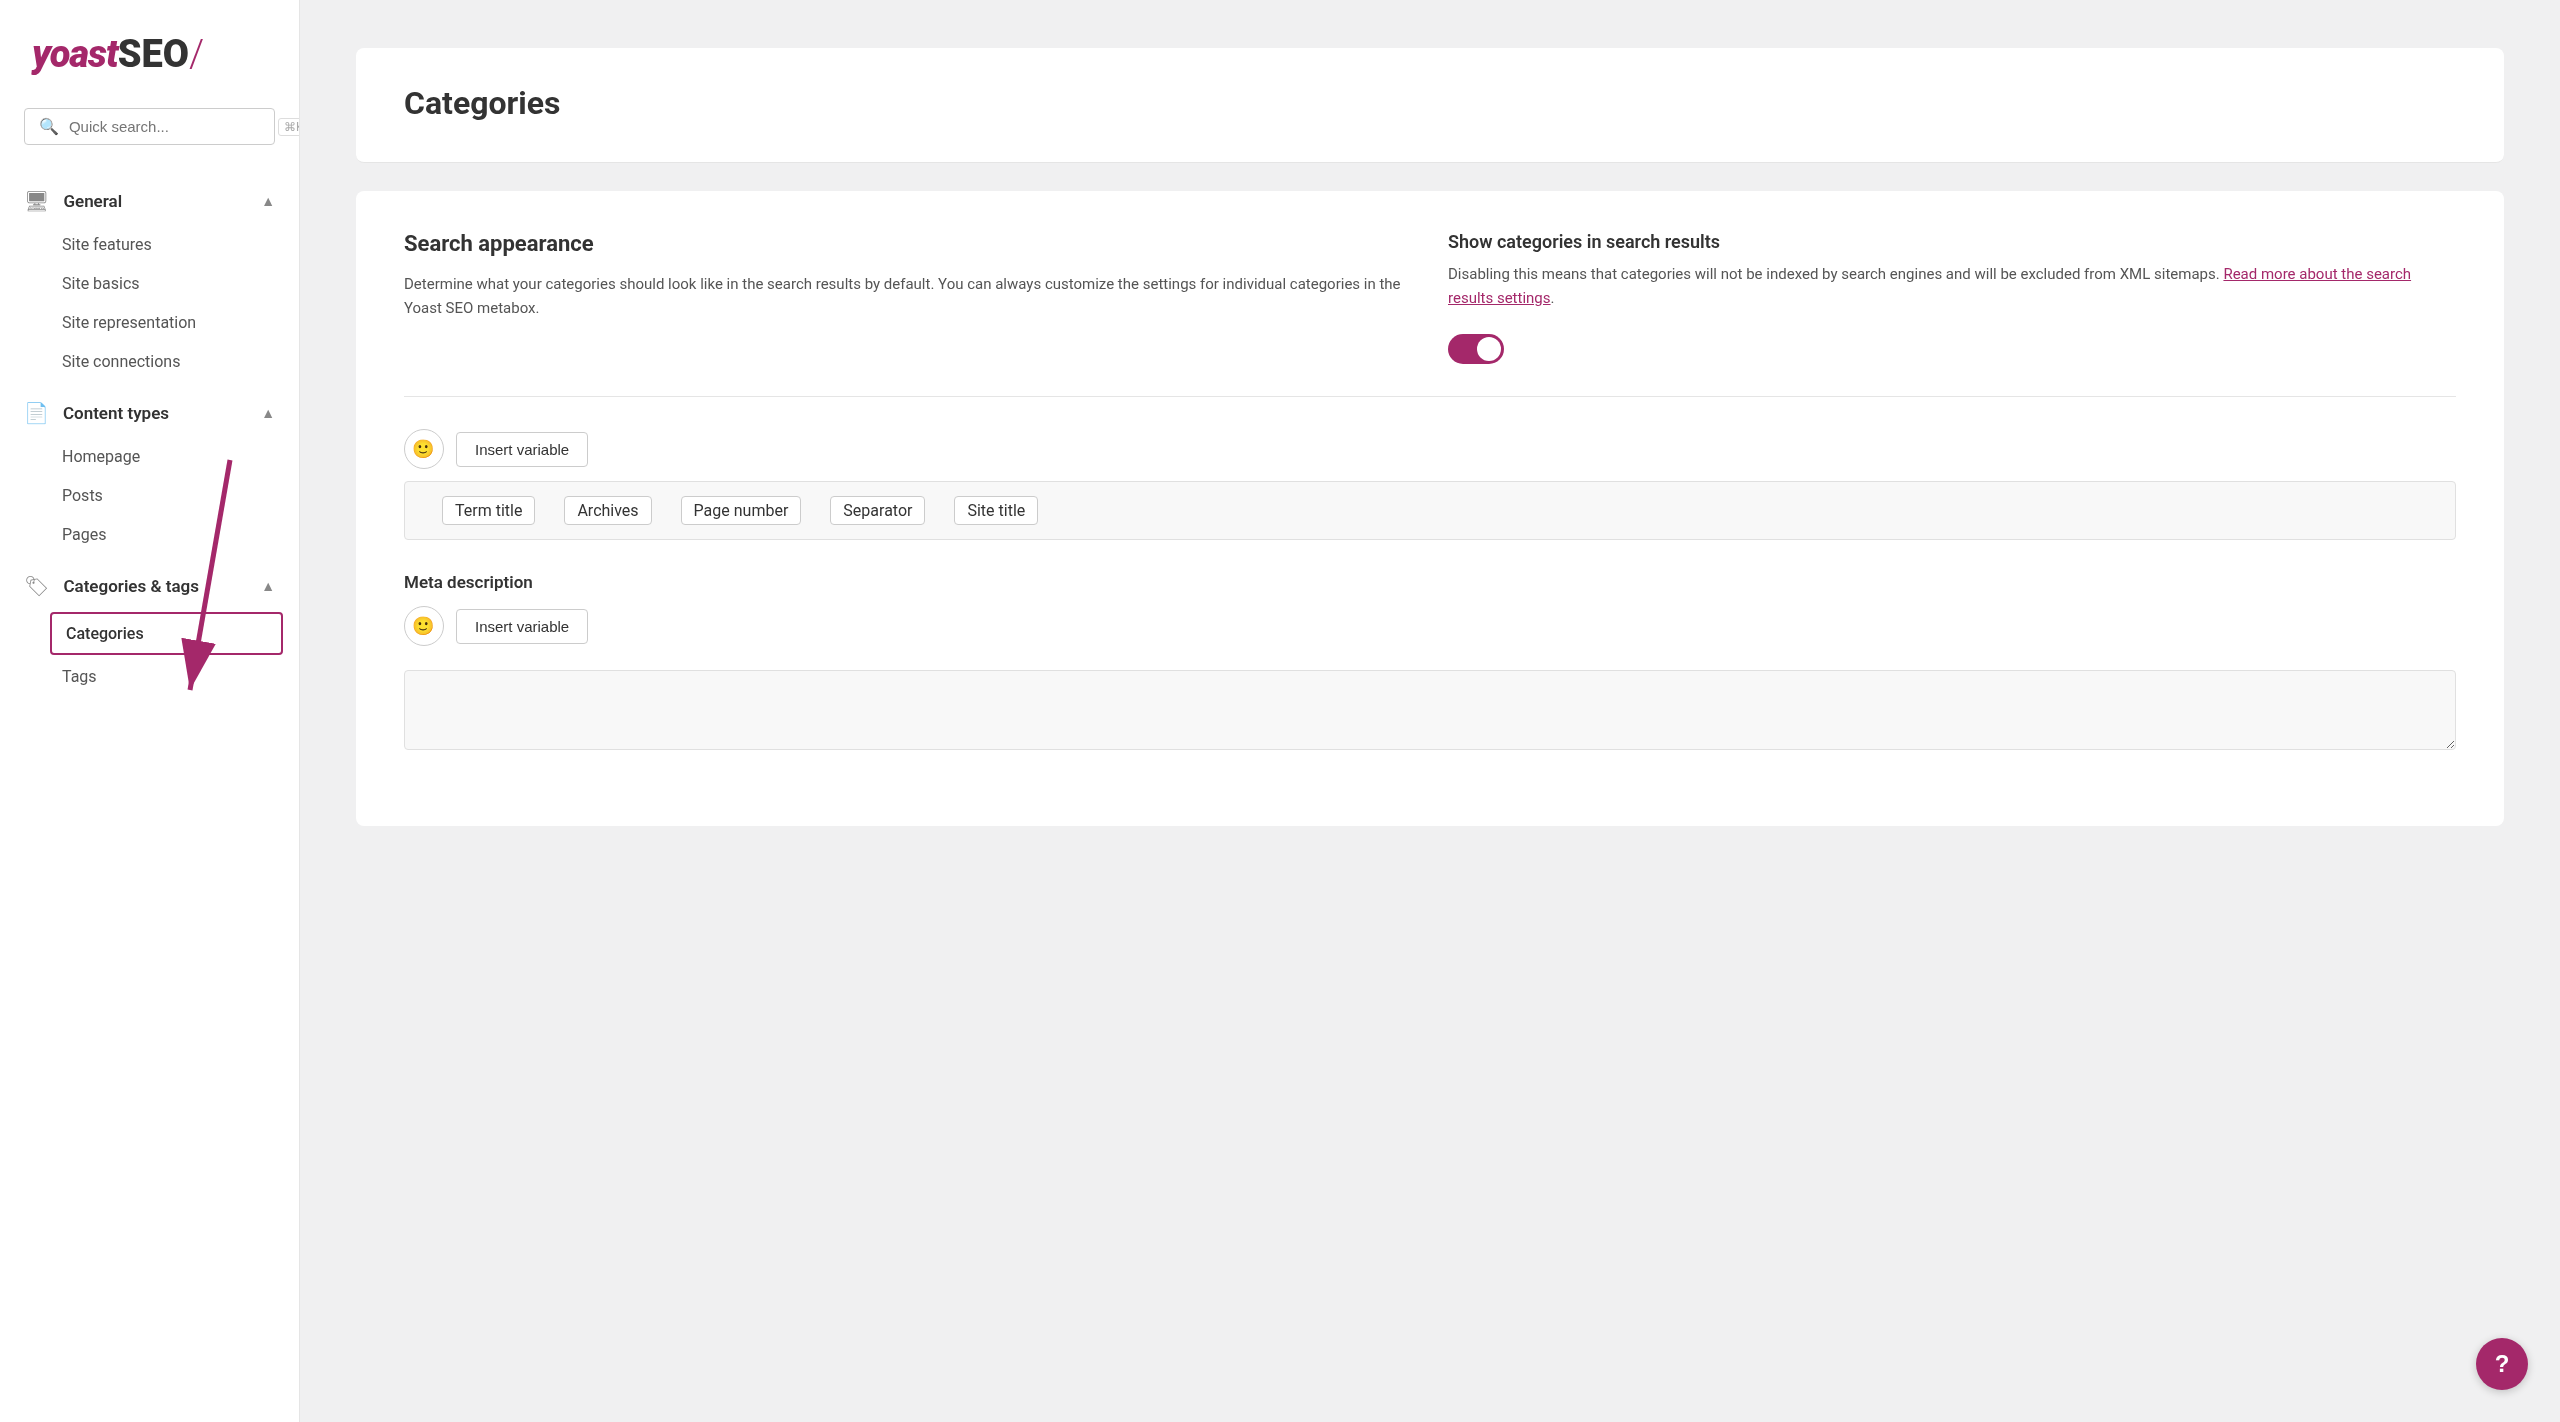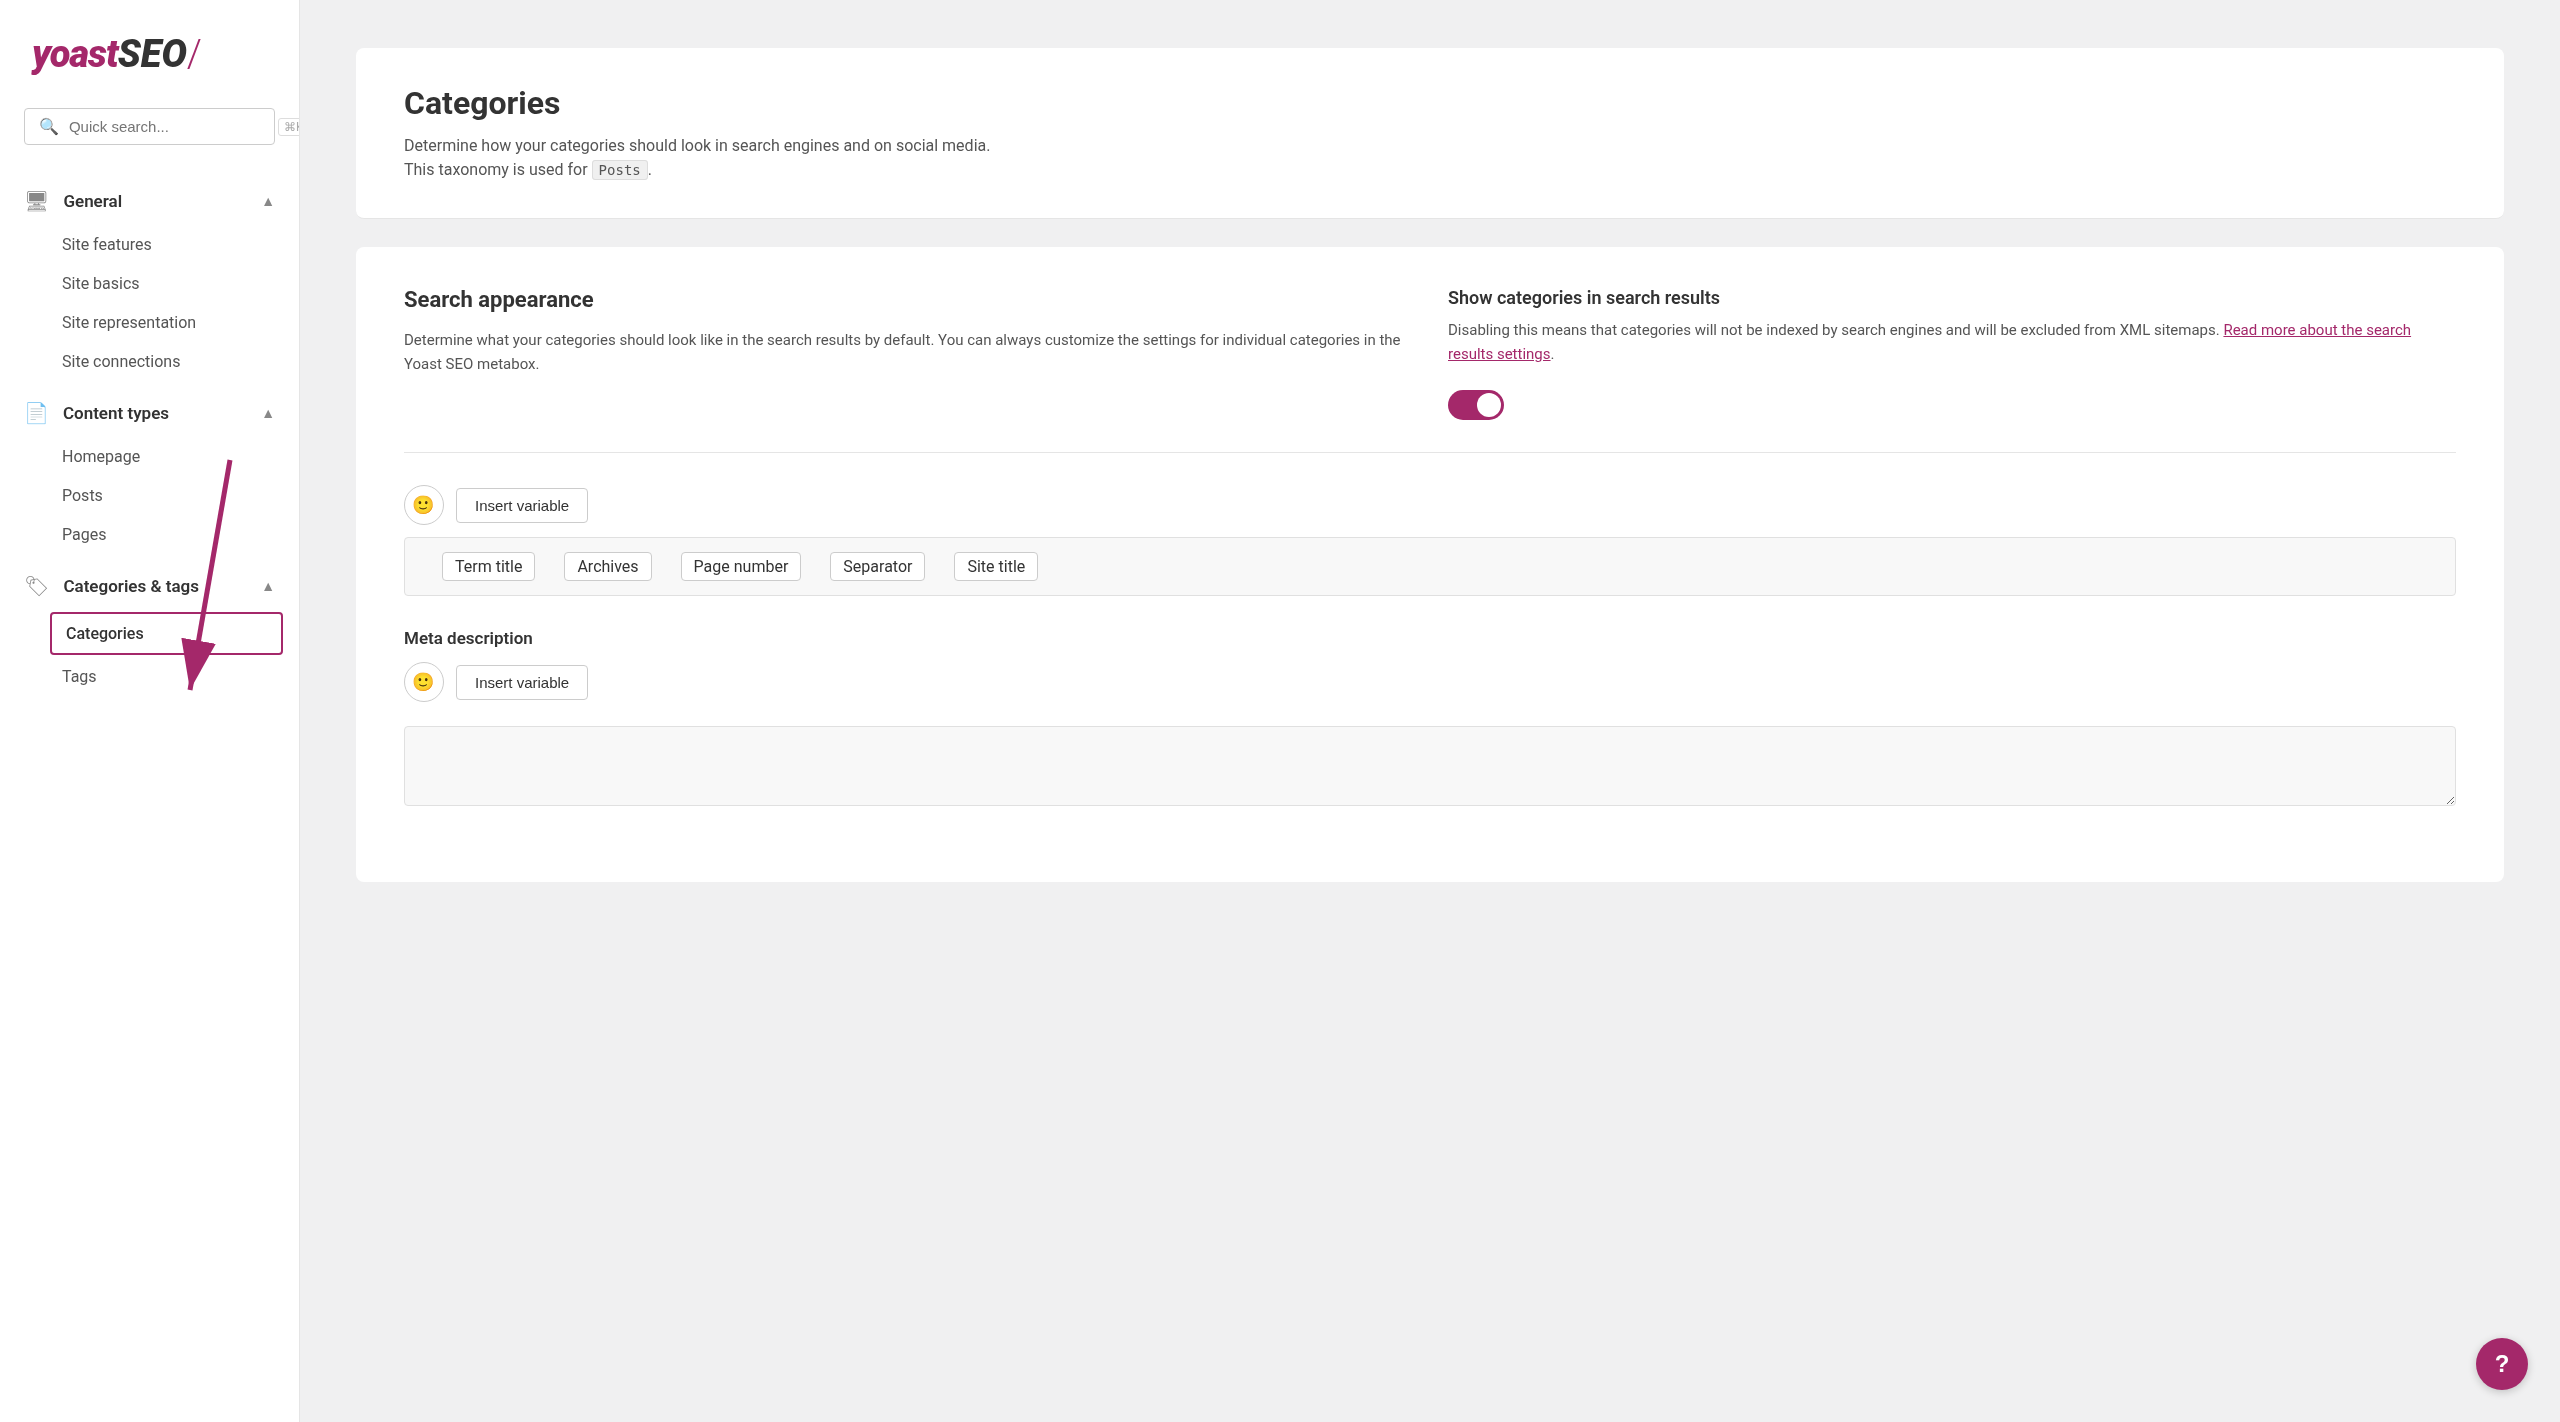--- a/index.html
+++ b/index.html
@@ -33,21 +33,20 @@
       font-size: 38px;
       font-weight: 900;
       color: #a4286a;
       font-style: italic;
       letter-spacing: -1px;
     }
     .logo-seo {
       font-size: 38px;
       font-weight: 900;
       color: #333;
-      font-style: italic;
     }
     .logo-slash {
       font-size: 38px;
       font-weight: 300;
       color: #a4286a;
       font-style: normal;
     }
 
     .search-box {
       margin: 0 24px 32px;
@@ -412,24 +411,20 @@
       <polygon points="0 0, 10 3.5, 0 7" fill="#a4286a"></polygon>
     </marker>
   </defs>
   <path d="M 230 460 L 190 690" stroke="#a4286a" stroke-width="5" fill="none" marker-end="url(#arrowhead)"></path>
 </svg>
 
 <div class="main">
 
   <div style="background:#fff; border-radius:8px; padding:36px 48px 28px; margin-bottom:0; border-bottom: 1px solid #e5e5e5;">
     <h1 class="page-title">Categories</h1>
-    <p class="page-subtitle">
-      <span>Determine how your categories should look in search engines and on social media.</span><br>
-      <span>This taxonomy is used for</span> <code>Posts</code><span>.</span>
-    </p>
   </div>
 
   <div class="section-card">
     <div class="search-appearance-section">
 
       <div>
         <h2 class="section-heading">Search appearance</h2>
         <p class="section-description">Determine what your categories should look like in the search results by default. You can always customize the settings for individual categories in the Yoast SEO metabox.</p>
       </div>
 

